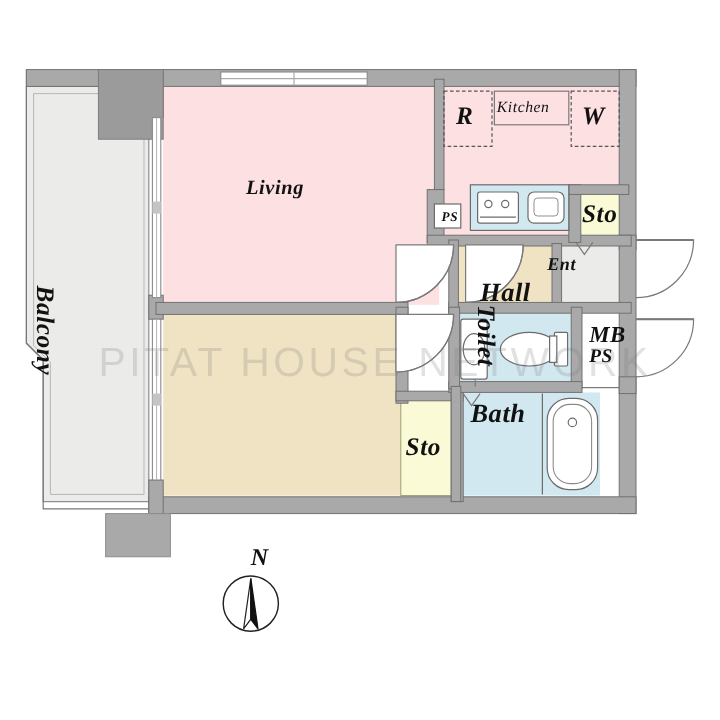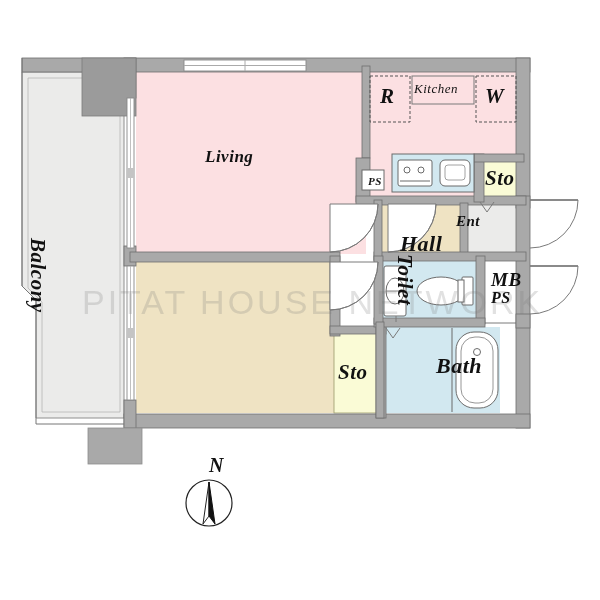--- a/index.html
+++ b/index.html
@@ -39,21 +39,21 @@
   }
   .lbl-living   { font-size: 17px; left: 205px; top: 148px; }
   .lbl-balcony  { font-size: 21px; left: 48px;  top: 238px;
                   transform: rotate(90deg); transform-origin: left top; }
   .lbl-bedroom  { font-size: 25px; left: 190px; top: 330px; }
   .lbl-kitchen  { font-size: 22px; left: 404px; top: 122px; }
   .lbl-hall     { font-size: 22px; left: 400px; top: 214px; margin-top: 19px; }
   .lbl-ent      { font-size: 15px; left: 456px; top: 214px; font-style: italic; }
   .lbl-toilet   { font-size: 21px; left: 415px; top: 254px;
                   transform: rotate(90deg); transform-origin: left top; }
-  .lbl-bath     { font-size: 22px; left: 392px; top: 355px; margin-left: 44px; }
+  .lbl-bath     { font-size: 22px; left: 392px; top: 334px; }
   .lbl-sto1     { font-size: 21px; left: 485px; top: 168px; }
   .lbl-sto2     { font-size: 21px; left: 338px; top: 362px; }
   .lbl-r        { font-size: 21px; left: 380px; top: 86px; }
   .lbl-w        { font-size: 21px; left: 485px; top: 86px; }
   .lbl-cupboard { font-size: 13px; left: 414px; top: 82px; font-weight: normal;}
   .lbl-ps       { font-size: 11px; left: 368px; top: 176px; }
   .lbl-mb       { font-size: 19px; left: 491px; top: 270px; }
   .lbl-mbps     { font-size: 16px; left: 491px; top: 290px; }
   .lbl-n        { font-size: 20px; left: 209px; top: 455px; }
 

